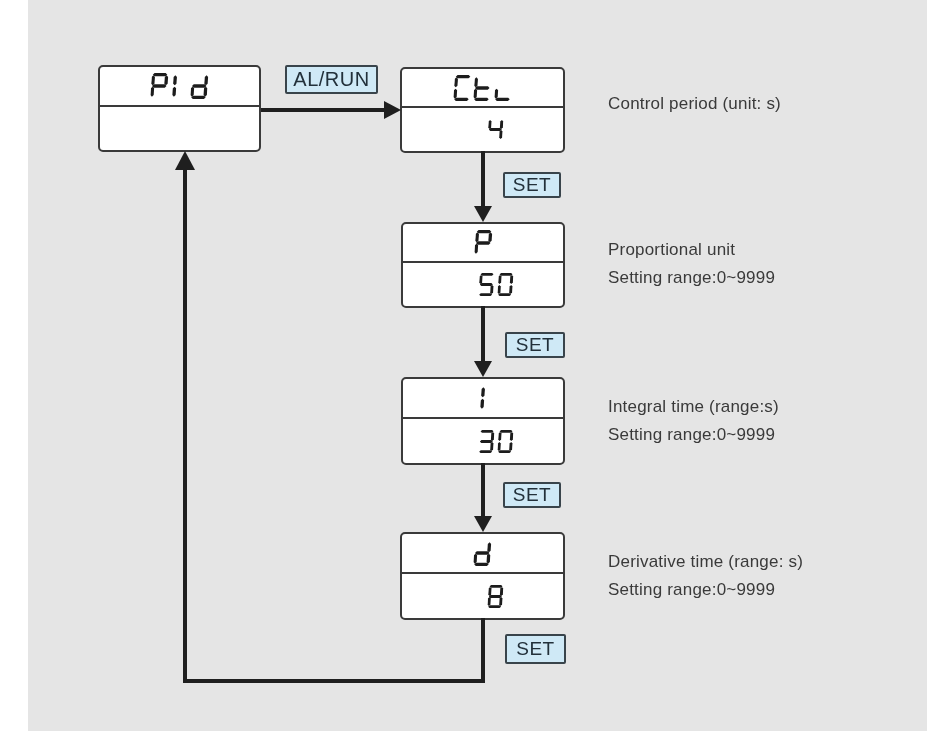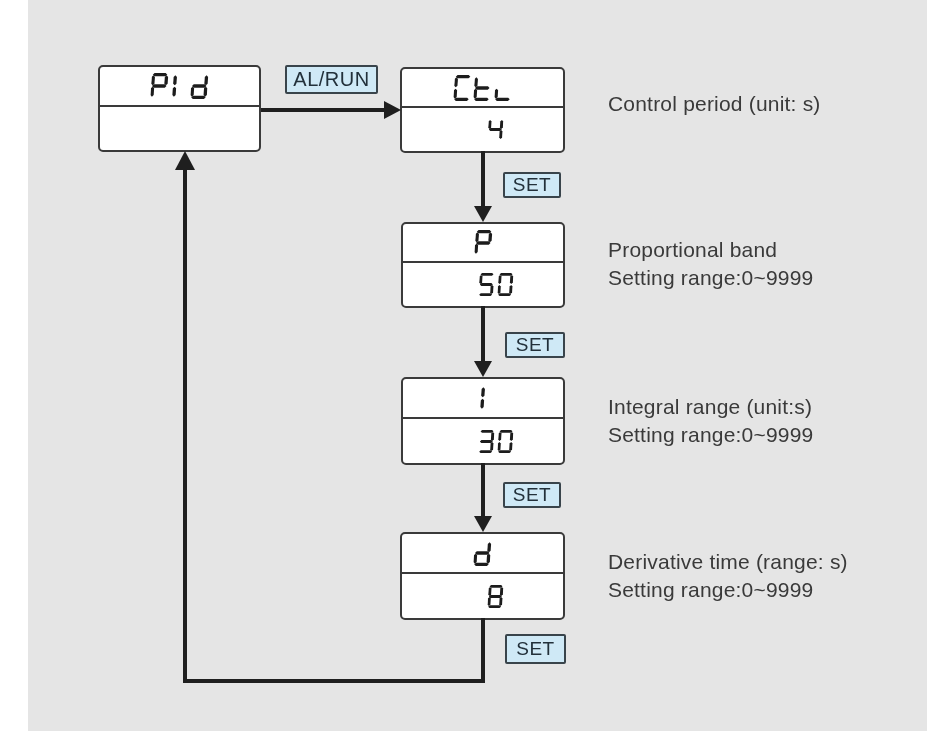--- a/index.html
+++ b/index.html
@@ -16,21 +16,21 @@
   .half{flex:1;display:flex;align-items:center;justify-content:center;box-sizing:border-box;}
   .half.top{border-bottom:2px solid var(--boxborder);flex:0 0 48%;}
   .segs{display:flex;align-items:center;gap:4px;}
   .segs svg{transform:skewX(-4deg);display:block;}
   .segs.val{transform:translateX(13px);}
   .key{
     position:absolute;background:var(--btn-bg);border:2px solid var(--btn-border);border-radius:2px;
     color:#22303a;display:flex;align-items:center;justify-content:center;
     font-size:20px;letter-spacing:0.5px;box-sizing:border-box;
   }
-  .lbl{position:absolute;color:var(--text);font-size:21px;line-height:28px;letter-spacing:0.2px;white-space:nowrap;}
+  .lbl{position:absolute;color:var(--text);font-size:17px;line-height:28px;letter-spacing:0.2px;white-space:nowrap;}
   .ln{position:absolute;background:var(--line);}
   .tri{position:absolute;width:0;height:0;}
   .tri-right{border-top:9px solid transparent;border-bottom:9px solid transparent;border-left:17px solid var(--line);}
   .tri-down{border-left:9px solid transparent;border-right:9px solid transparent;border-top:16px solid var(--line);}
   .tri-up{border-left:10px solid transparent;border-right:10px solid transparent;border-bottom:19px solid var(--line);}
 </style>
 </head>
 <body>
 
 <div class="stage" style="--btn-bg: #cfe9f6; --btn-border: #39444b; --line: #1f1f1f; --seg: #1c1c1c; --text: #3a3a3a;">
@@ -190,25 +190,25 @@
   <div class="key" style="left:257px;top:65px;width:93px;height:29px">AL/RUN</div>
   <div class="key" style="left:475px;top:172px;width:58px;height:26px;font-size:19px">SET</div>
   <div class="key" style="left:477px;top:332px;width:60px;height:26px;font-size:19px">SET</div>
   <div class="key" style="left:475px;top:482px;width:58px;height:26px;font-size:19px">SET</div>
   <div class="key" style="left:477px;top:634px;width:61px;height:30px;font-size:19px">SET</div>
 
   <div class="lbl" style="left:580px;top:90px">
     <div>Control period (unit: s)</div>
   </div>
   <div class="lbl" style="left:580px;top:236px">
-    <div>Proportional band</div>
+    <div>Proportional unit</div>
     <div>Setting range:0~9999</div>
   </div>
   <div class="lbl" style="left:580px;top:393px">
-    <div>Integral range (unit:s)</div>
+    <div>Integral time (range:s)</div>
     <div>Setting range:0~9999</div>
   </div>
   <div class="lbl" style="left:580px;top:548px">
     <div>Derivative time (range: s)</div>
     <div>Setting range:0~9999</div>
   </div>
 
   <div class="ln" style="left:233px;top:108px;width:124px;height:4px"></div>
   <div class="tri tri-right" style="left:356px;top:101px"></div>
 

